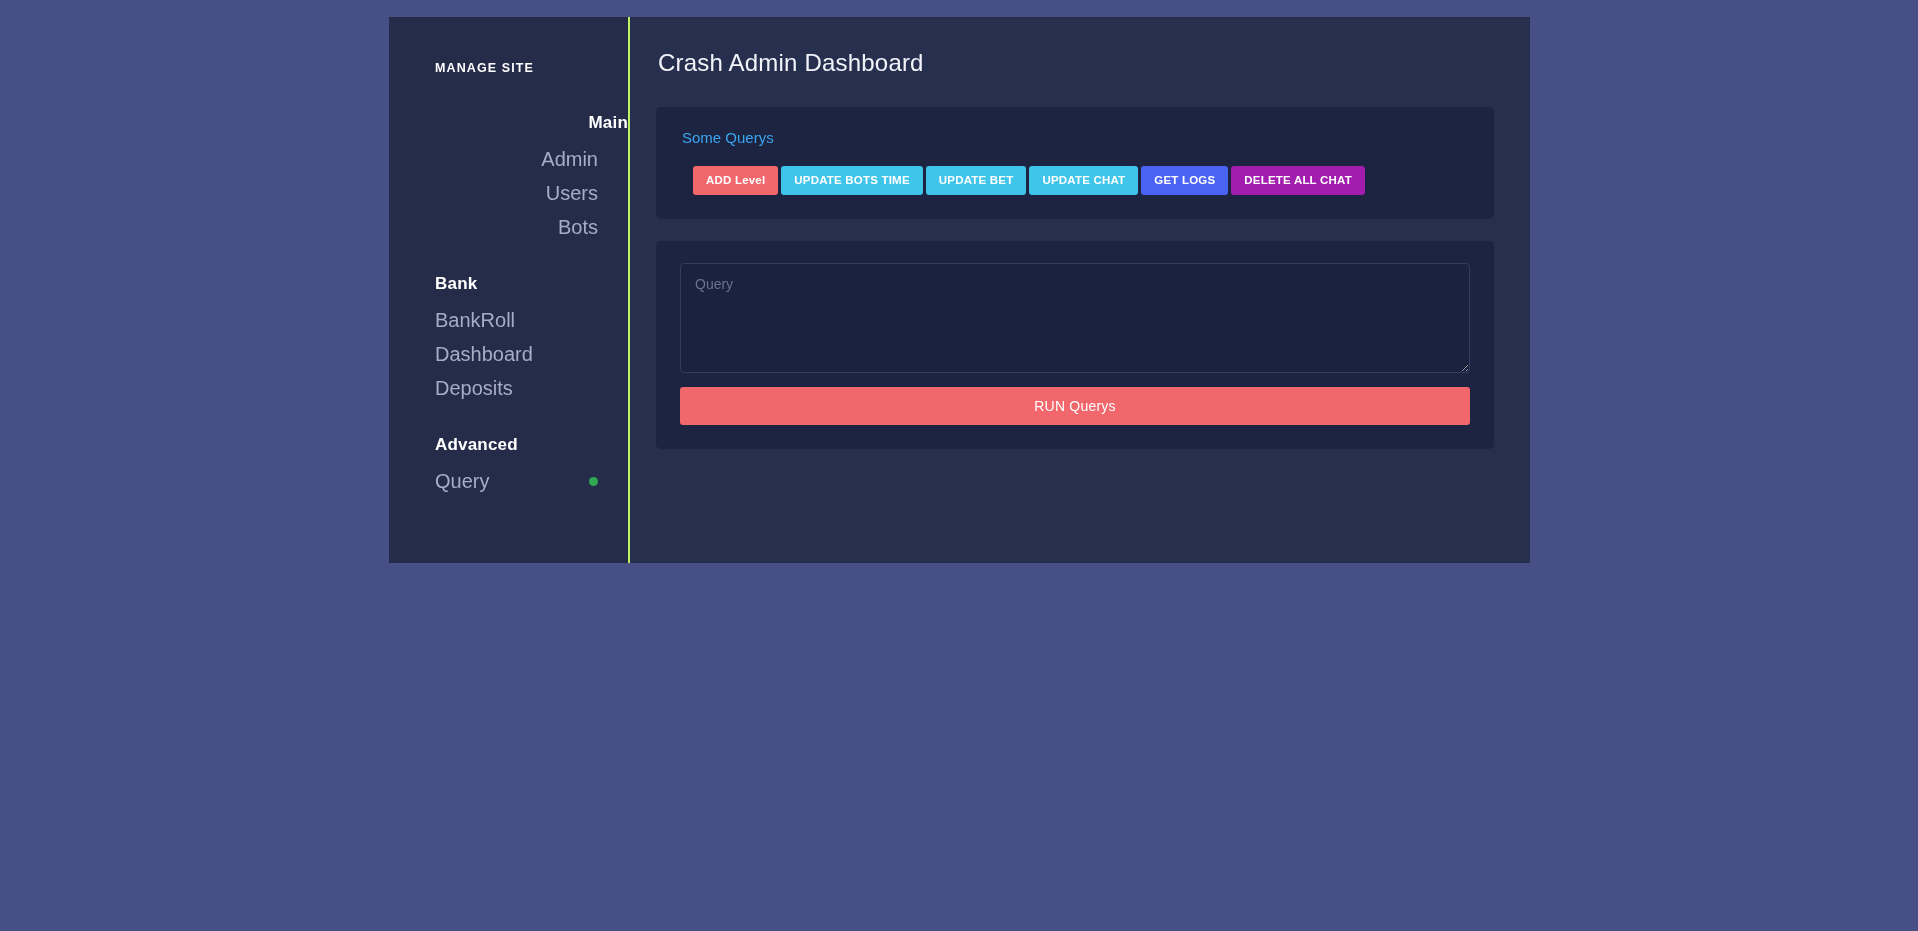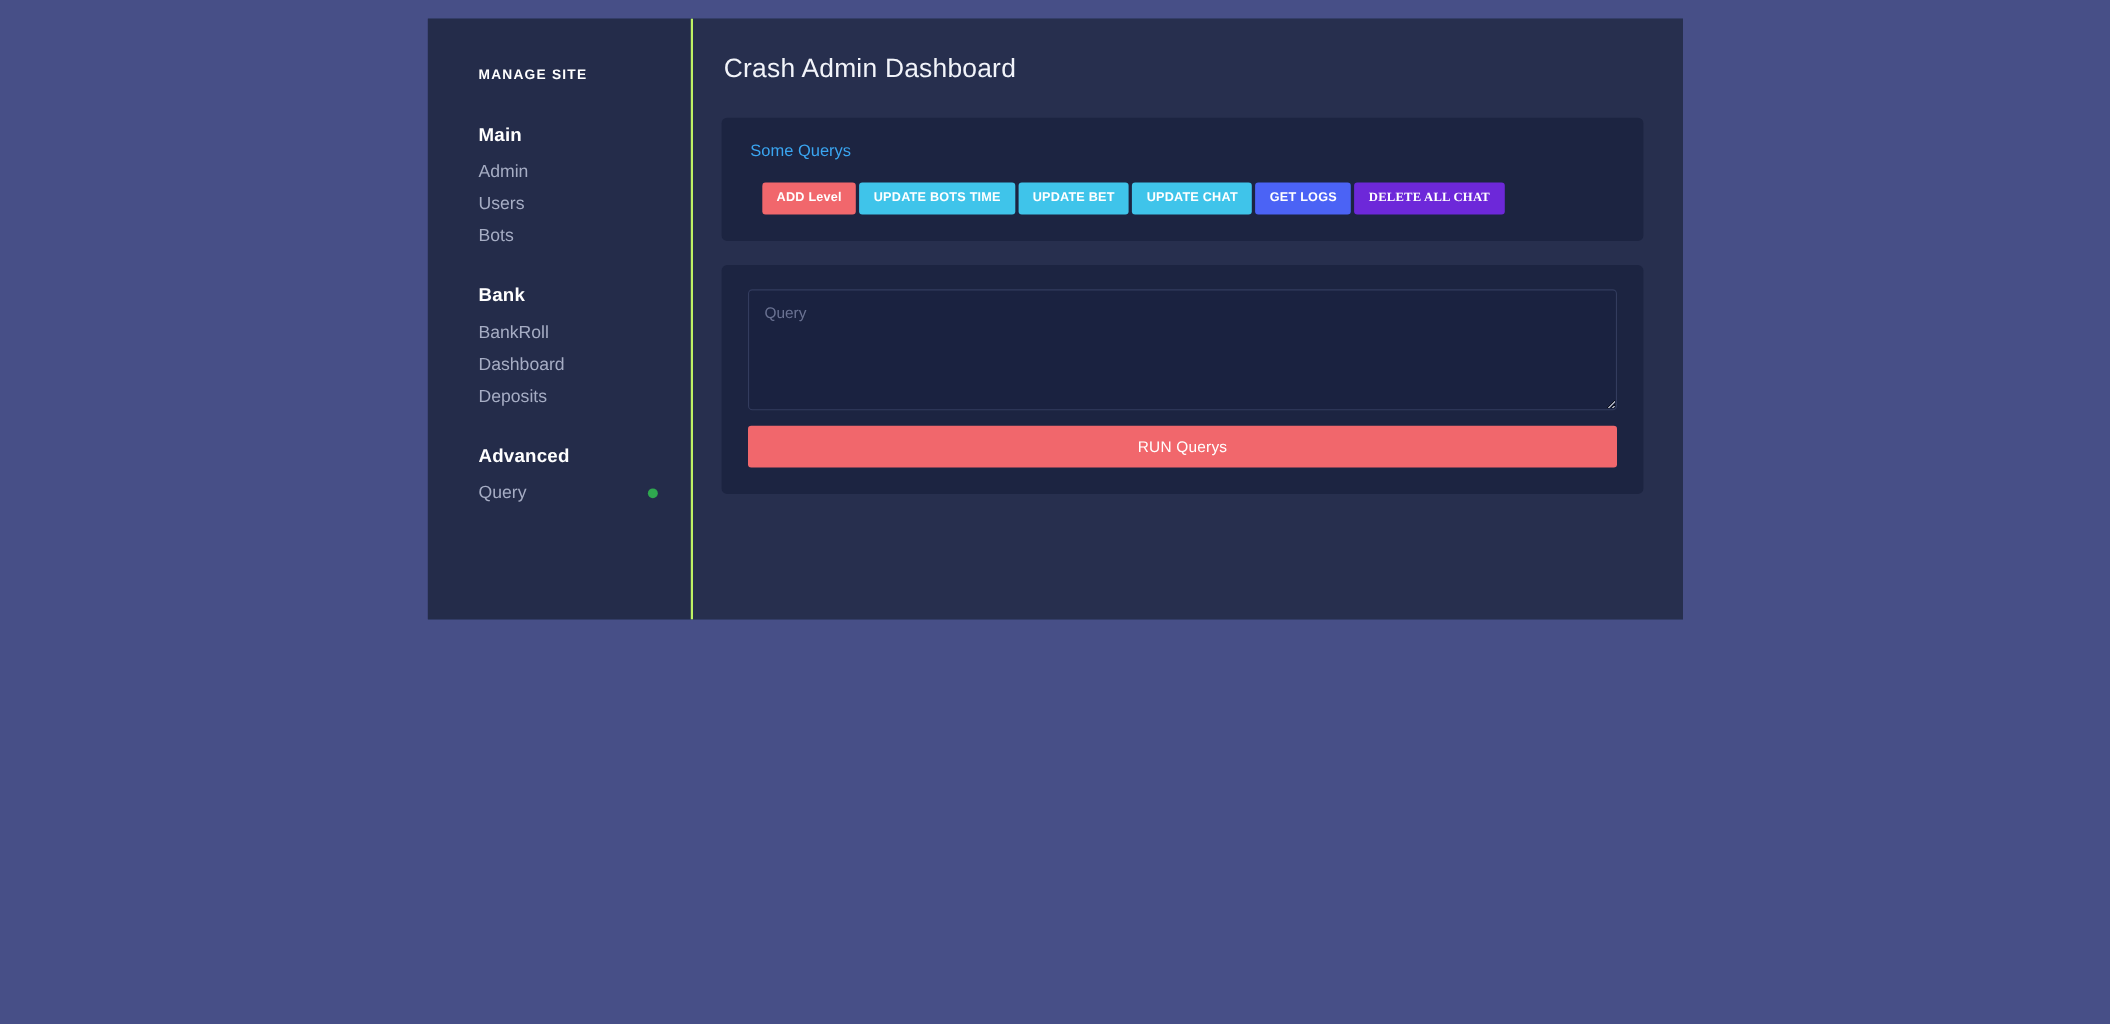--- a/index.html
+++ b/index.html
@@ -38,36 +38,36 @@
     font-size: 12.5px;
     font-weight: bold;
     letter-spacing: 1.1px;
     padding: 44px 0 0 46px;
     margin: 0;
   }
 
   .nav-group {
     margin-top: 30px;
   }
-  .nav-group.first { margin-top: 38px; }
+  .nav-group.first { margin-top: 38px; text-align: right; }
 
   .nav-heading {
     color: #ffffff;
     font-size: 17px;
     font-weight: bold;
     padding: 0 0 0 46px;
     margin: 0 0 9px 0;
     letter-spacing: 0.2px;
   }
 
   .nav-item {
     display: flex;
     align-items: center;
     color: #a6adc4;
-    font-size: 16px;
+    font-size: 20px;
     padding: 5.5px 30px 5.5px 46px;
     cursor: pointer;
     text-decoration: none;
   }
 
   .nav-item-label { flex: 1 1 auto; }
 
   .status-dot {
     width: 9px;
     height: 9px;
@@ -125,21 +125,21 @@
     font-weight: bold;
     padding: 8px 13px;
     cursor: pointer;
     white-space: nowrap;
     line-height: 1.15;
     letter-spacing: 0.2px;
   }
   .btn-red    { background: #f1676c; }
   .btn-cyan   { background: #3fc4ea; }
   .btn-blue   { background: #4b63f5; }
-  .btn-teal   { background: #6d28d9; font-family: Liberation Serif, serif; }
+  .btn-teal   { background: #a21caf; }
 
   .query-textarea {
     display: block;
     width: 100%;
     height: 110px;
     box-sizing: border-box;
     background: #1a2240;
     border: 1px solid #333c5e;
     border-radius: 4px;
     color: #cdd3e4;

